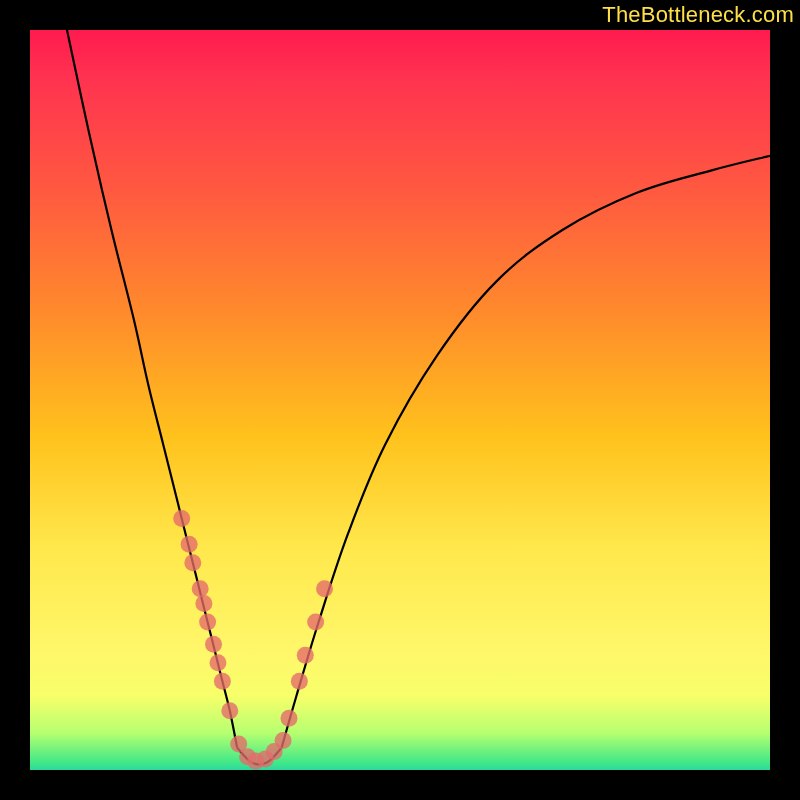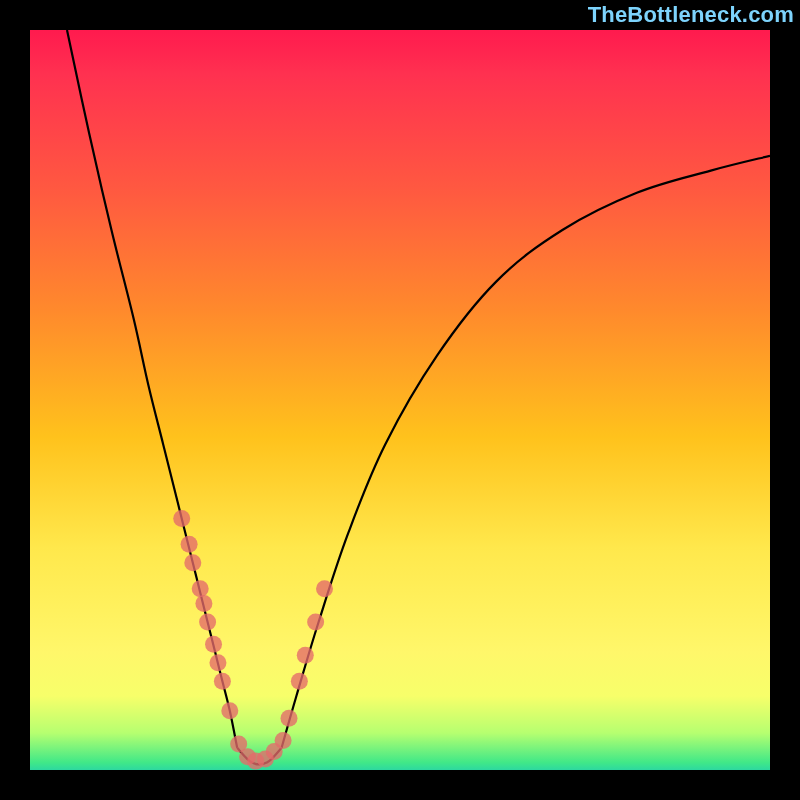--- a/index.html
+++ b/index.html
@@ -42,23 +42,23 @@
       #f7ff6a 90%,
       #b6ff70 95%,
       #40e888 99%,
       #2dd8a0 100%
     );
   }
   .watermark {
     position: absolute;
     top: 2px;
     right: 6px;
-    color: #7dd3fc;
+    color: #fde047;
     font-size: 22px;
-    font-weight: 700;
+    font-weight: 400;
     letter-spacing: 0.2px;
     z-index: 5;
   }
   svg.curve {
     position: absolute;
     left: 0; top: 0;
     width: 740px;
     height: 740px;
   }
   .dot {

